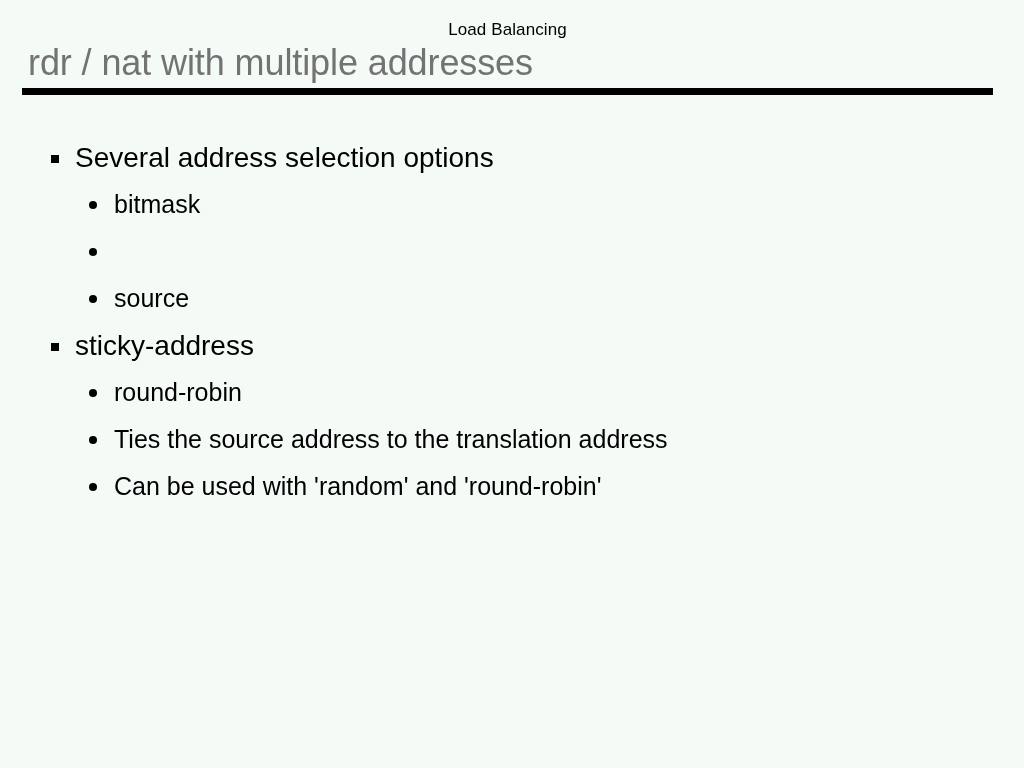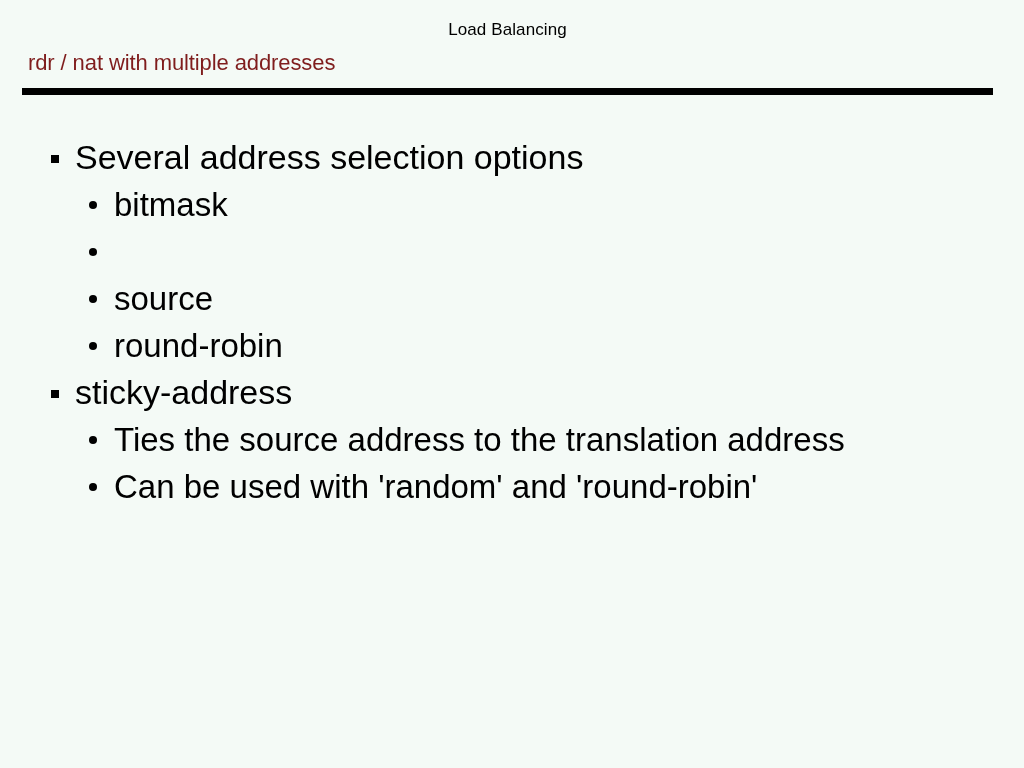--- a/index.html
+++ b/index.html
@@ -37,25 +37,25 @@
     color: #000000;
     white-space: nowrap;
     margin-top: 18px;
   }
 
   
   .slide-title {
     position: absolute;
     top: 43px;
     left: 28px;
-    font-size: 22px;
+    font-size: 36px;
     line-height: 40px;
     font-weight: normal;
     letter-spacing: -0.1px;
-    color: #7f1d1d;
+    color: #737373;
     white-space: nowrap;
     margin: 0;
   }
 
   .title-rule {
     position: absolute;
     top: 88px;
     left: 22px;
     width: 971px;
     height: 7px;
@@ -79,37 +79,37 @@
   .bullet {
     position: relative;
     display: block;
     white-space: nowrap;
   }
 
   
   .bullet.level-1 {
     padding-left: 75px;
     height: 47px;
-    font-size: 34px;
+    font-size: 28px;
     line-height: 47px;
   }
   .bullet.level-1 > .marker {
     position: absolute;
     left: 51px;
     top: 21px;
     width: 8px;
     height: 8px;
     background: #000000;
   }
 
   
   .bullet.level-2 {
     padding-left: 114px;
     height: 47px;
-    font-size: 33px;
+    font-size: 25px;
     line-height: 47px;
   }
   .bullet.level-2 > .marker {
     position: absolute;
     left: 89px;
     top: 20px;
     width: 8px;
     height: 8px;
     background: #000000;
     border-radius: 50%;
@@ -129,20 +129,20 @@
   <h1 class="slide-title">rdr / nat with multiple addresses</h1>
 
   <div class="title-rule"></div>
 
   <div class="slide-body">
     <ul class="bullet-list" id="bullet-list">
         <li class="bullet level-1"><span class="marker"></span><span class="bullet-text">Several address selection options</span></li>
         <li class="bullet level-2"><span class="marker"></span><span class="bullet-text">bitmask</span></li>
         <li class="bullet level-2"><span class="marker"></span></li>
         <li class="bullet level-2"><span class="marker"></span><span class="bullet-text">source</span></li>
+        <li class="bullet level-1"><span class="marker"></span><span class="bullet-text">sticky-address</span></li>
         <li class="bullet level-2"><span class="marker"></span><span class="bullet-text">round-robin</span></li>
-        <li class="bullet level-1"><span class="marker"></span><span class="bullet-text">sticky-address</span></li>
         <li class="bullet level-2"><span class="marker"></span><span class="bullet-text">Ties the source address to the translation address</span></li>
         <li class="bullet level-2"><span class="marker"></span><span class="bullet-text">Can be used with 'random' and 'round-robin'</span></li>
       </ul>
   </div>
 
 </div>
 
 </body></html>

